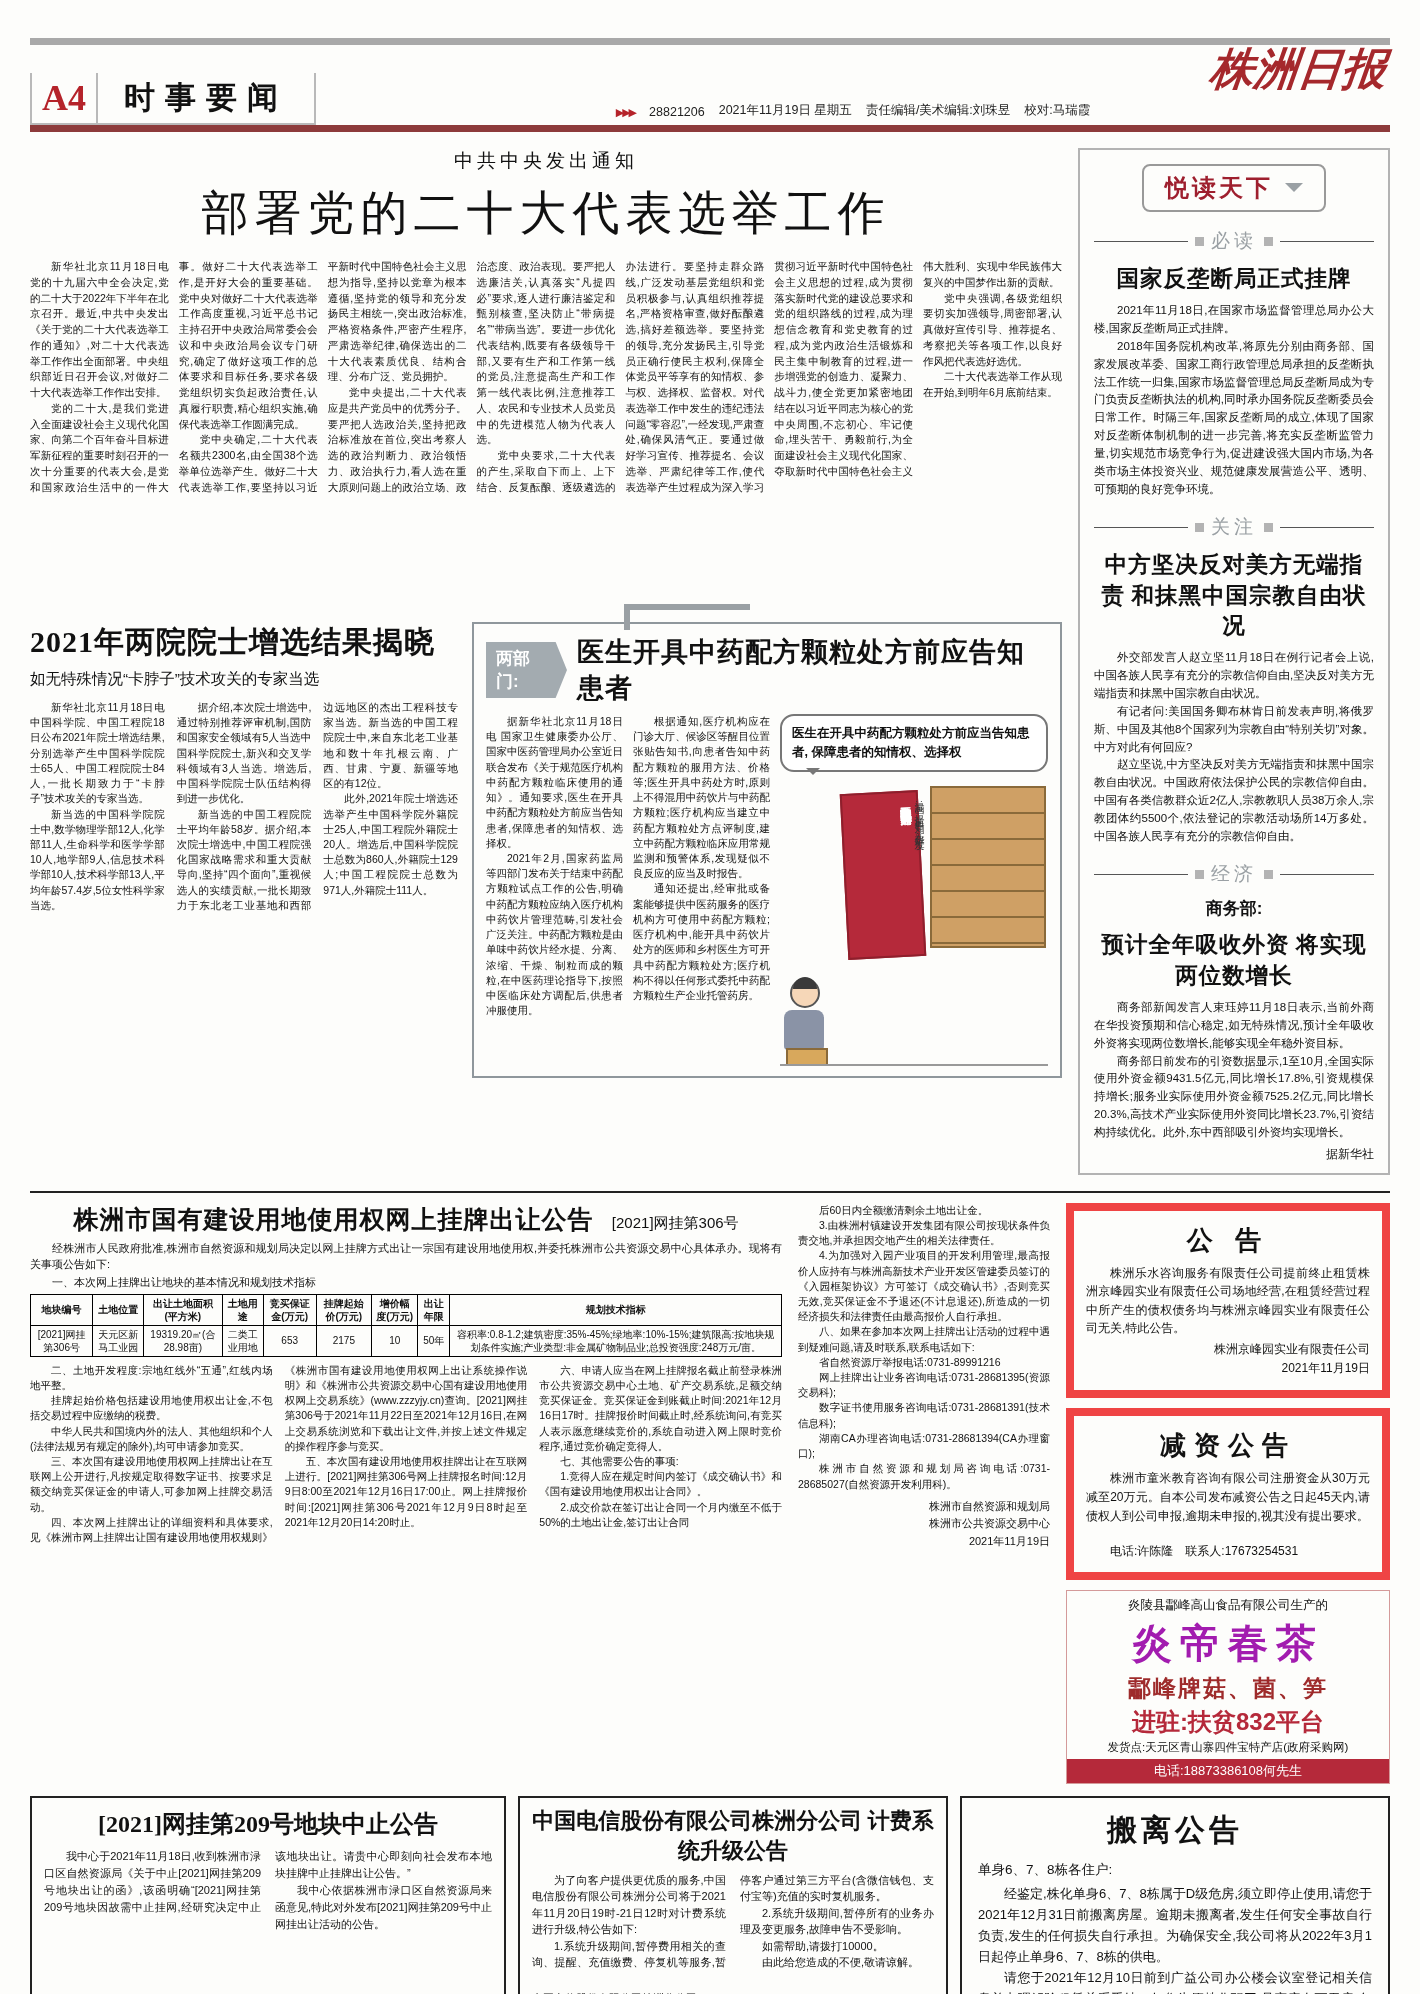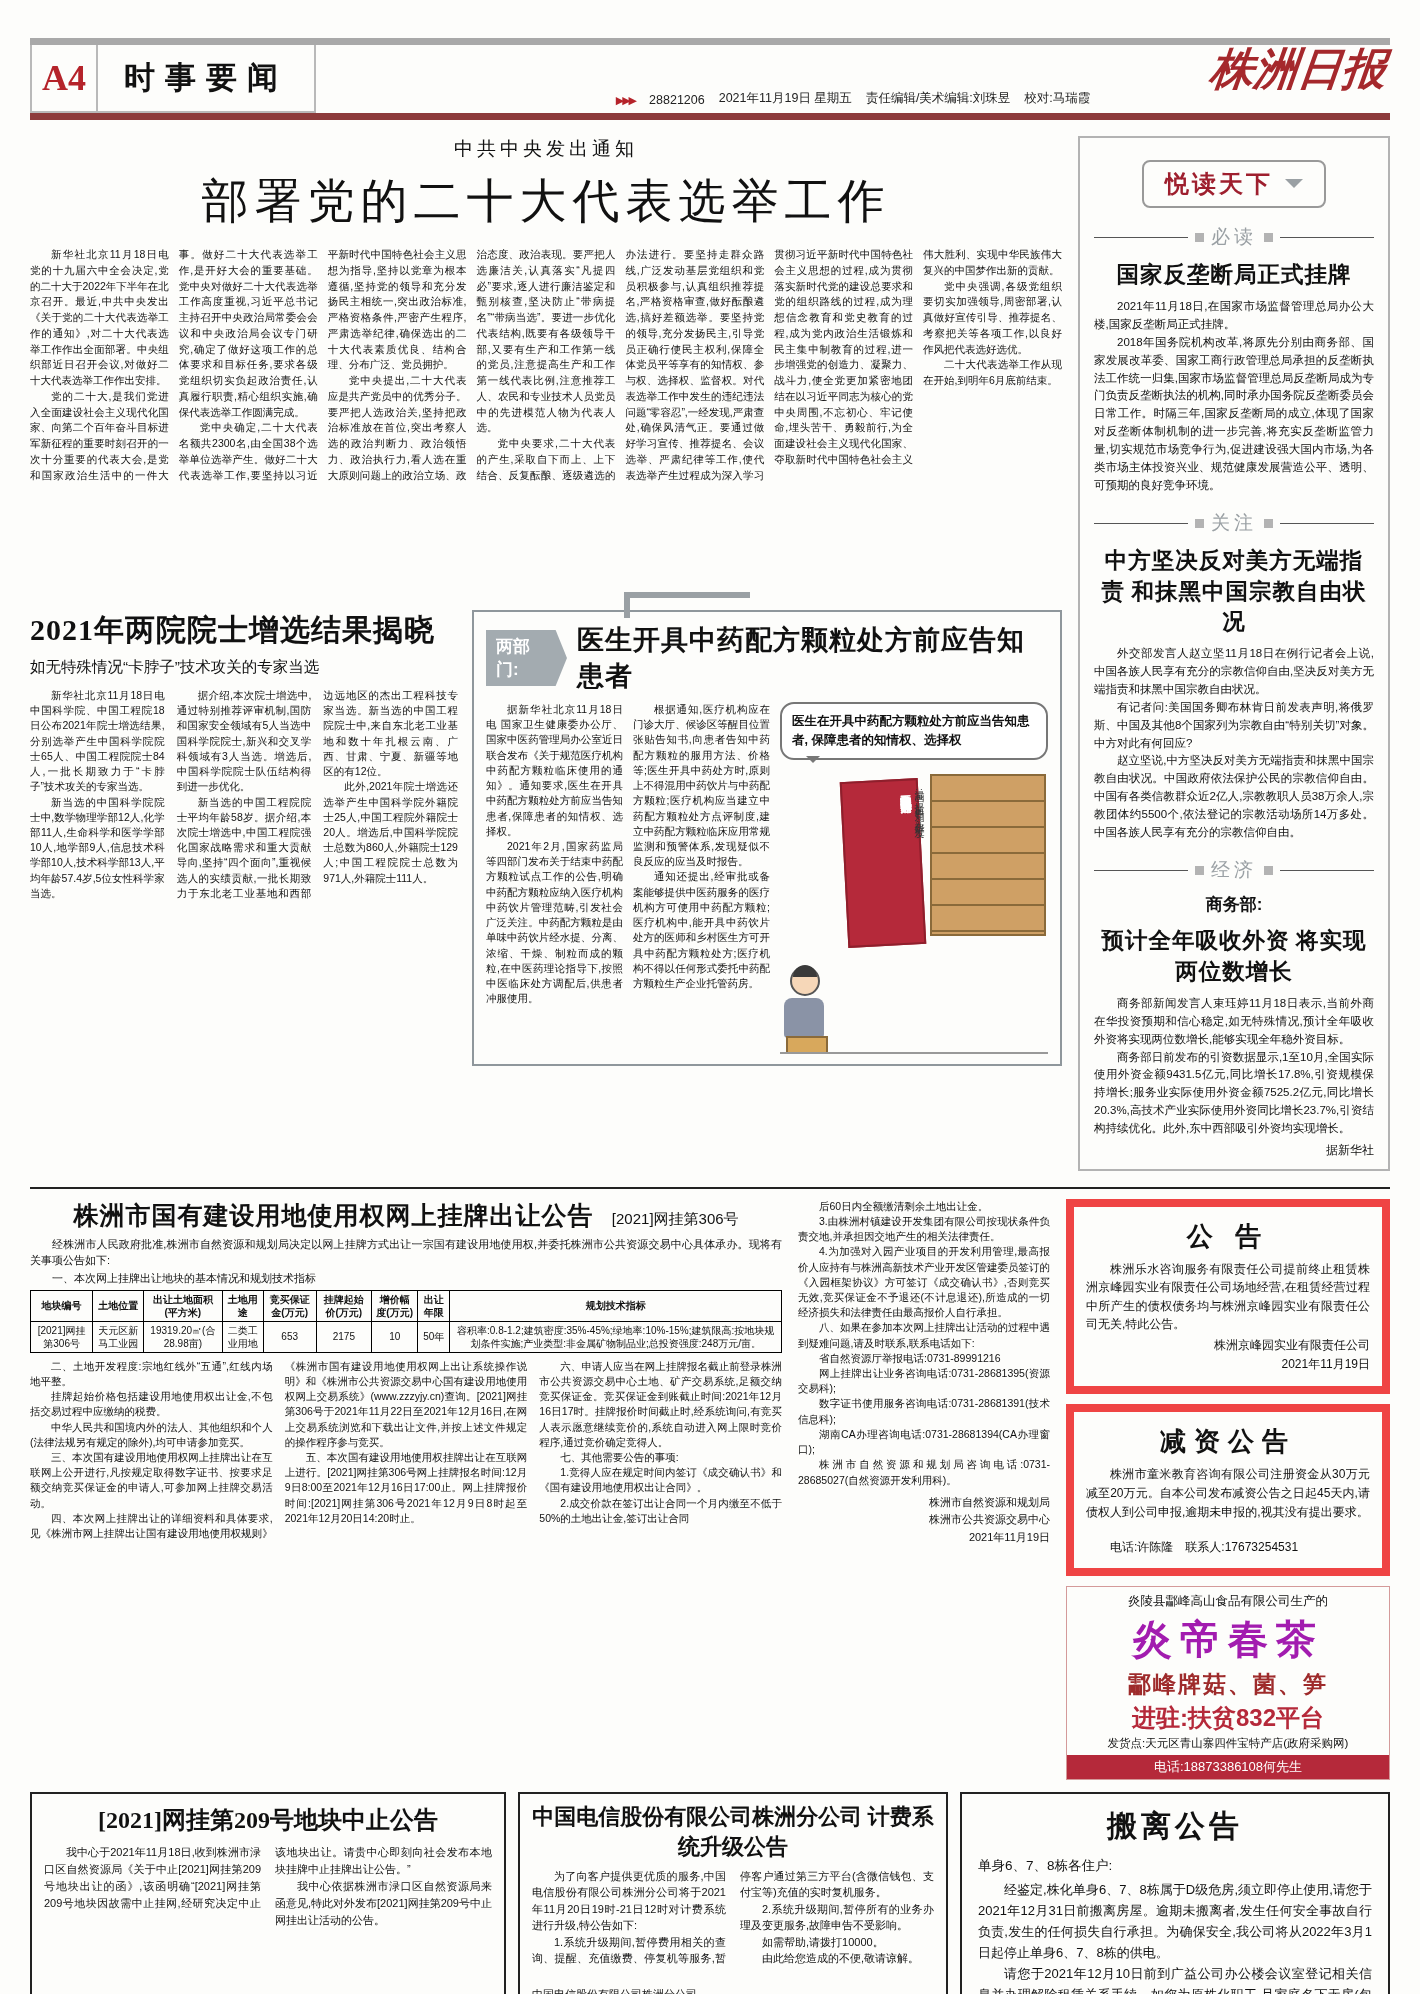--- a/index.html
+++ b/index.html
@@ -1,21 +1,21 @@
 <!DOCTYPE html>
 <html><head>
 <meta charset="utf-8">
 <style>
   html,body{margin:0;padding:0;background:#e8e8e4;}
   .page{width:1420px;height:1994px;background:#fdfdfb;margin:0 auto;box-sizing:border-box;
         padding:38px 30px 10px 30px;font-family:"Liberation Sans",sans-serif;color:#111;position:relative;}
   
   .hdr{position:relative;}
   .hdr-graybar{height:7px;background:#a9a9a9;}
-  .hdr-row{display:flex;align-items:stretch;height:68px;}
+  .hdr-row{display:flex;align-items:stretch;height:52px;margin-top:28px;}
   .hdr-a4{width:64px;border:2px solid #b9b9b9;border-top:none;display:flex;align-items:center;justify-content:center;
           font-size:36px;font-weight:bold;color:#b5232a;font-family:"Liberation Serif",serif;}
   .hdr-sec{border:2px solid #b9b9b9;border-top:none;border-left:none;padding:0 26px;display:flex;align-items:center;
            font-size:31px;font-weight:bold;letter-spacing:10px;}
   .hdr-meta{flex:1;display:flex;align-items:flex-end;justify-content:center;padding-bottom:6px;font-size:12.5px;color:#222;gap:14px;}
   .tri{color:#b5232a;font-size:11px;letter-spacing:-2px;}
   .masthead{position:absolute;right:4px;top:2px;font-family:"Liberation Serif",serif;font-style:italic;
             font-weight:bold;font-size:44px;color:#a5282c;transform:skewX(-6deg);}
   .hdr-redrule{height:7px;background:#8d3b3b;margin-top:0;}
   
@@ -49,21 +49,21 @@
                 color:#fff;writing-mode:vertical-rl;font-size:11px;font-weight:bold;padding:6px 4px;line-height:1.35;transform:rotate(-3deg);}
   .doctor{position:absolute;left:4px;bottom:14px;width:44px;height:74px;}
   .doctor .head{width:26px;height:26px;border-radius:50%;background:#f6d7b8;border:2px solid #555;margin-left:6px;position:relative;}
   .doctor .head:before{content:"";position:absolute;top:-3px;left:1px;width:24px;height:12px;border-radius:12px 12px 0 0;background:#3a3a3a;}
   .doctor .torso{width:40px;height:40px;background:#8a93a6;border-radius:8px 8px 4px 4px;margin-top:2px;}
   .stool{position:absolute;left:6px;bottom:0;width:38px;height:14px;background:#d8a85c;border:2px solid #8a6a3a;}
   .floor{position:absolute;left:0;right:0;bottom:0;height:2px;background:#999;}
   .illo-credit{position:absolute;right:122px;top:8px;writing-mode:vertical-rl;font-size:10px;color:#333;letter-spacing:3px;}
   
   .sidebar{width:312px;flex:none;border:2px solid #b3b3b3;padding:14px 14px 10px 14px;box-sizing:border-box;}
-  .sb-title{width:180px;margin:8px auto;border:2px solid #999;border-radius:8px;display:flex;align-items:center;justify-content:center;gap:12px;
+  .sb-title{width:180px;margin:0 auto;border:2px solid #999;border-radius:8px;display:flex;align-items:center;justify-content:center;gap:12px;
             padding:6px 0;font-size:24px;font-weight:bold;color:#9e1f2e;letter-spacing:3px;position:relative;}
   .sb-title .dd{width:0;height:0;border:9px solid transparent;border-top-color:#9aa0a4;margin-top:8px;}
   .divider{display:flex;align-items:center;gap:7px;color:#9aa0a4;font-size:19px;letter-spacing:4px;margin:16px 0 6px 0;}
   .divider .ln{flex:1;border-top:1.5px solid #555;}
   .divider .sq{width:9px;height:9px;background:#b3b3b3;}
   .sb-art h3{text-align:center;font-size:22.5px;margin:10px 0 8px 0;letter-spacing:1px;font-family:"Liberation Serif",serif;line-height:1.35;}
   .sb-kicker{text-align:center;font-size:17px;font-weight:bold;margin-top:10px;}
   .sb-body{font-size:11.5px;line-height:1.55;text-align:justify;}
   .sb-body p{margin:0;text-indent:2em;}
   .sb-credit{text-align:right;font-size:12px;margin-top:4px;}

